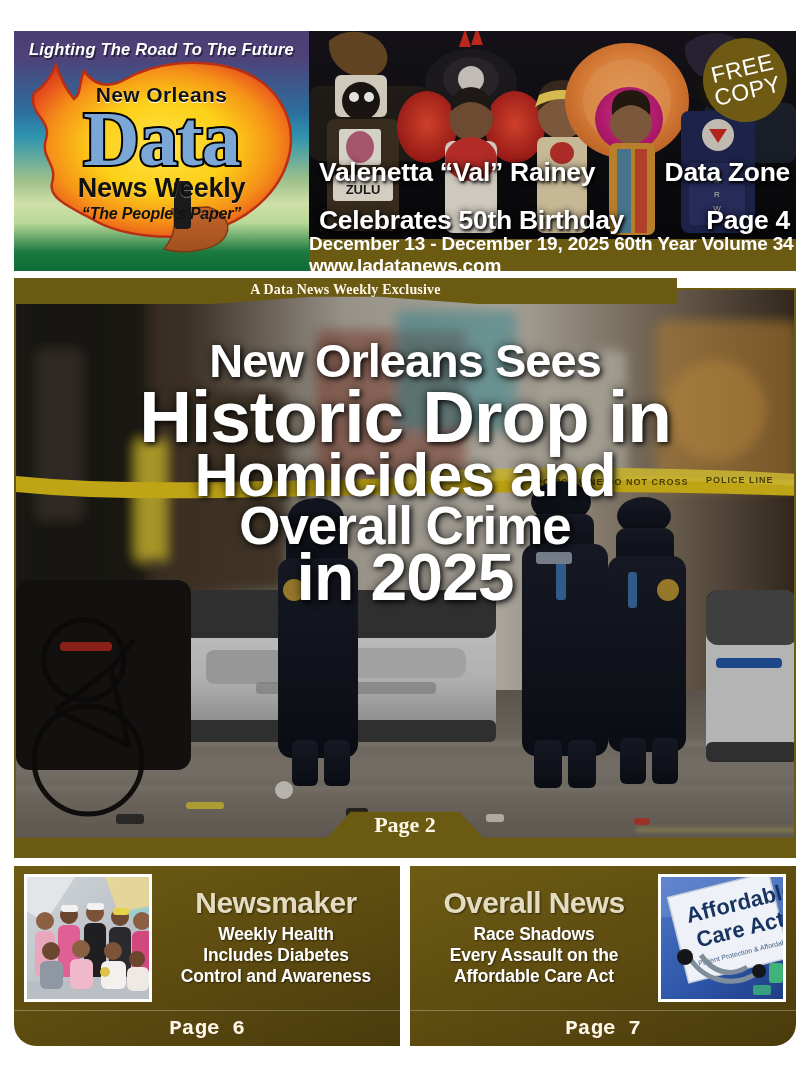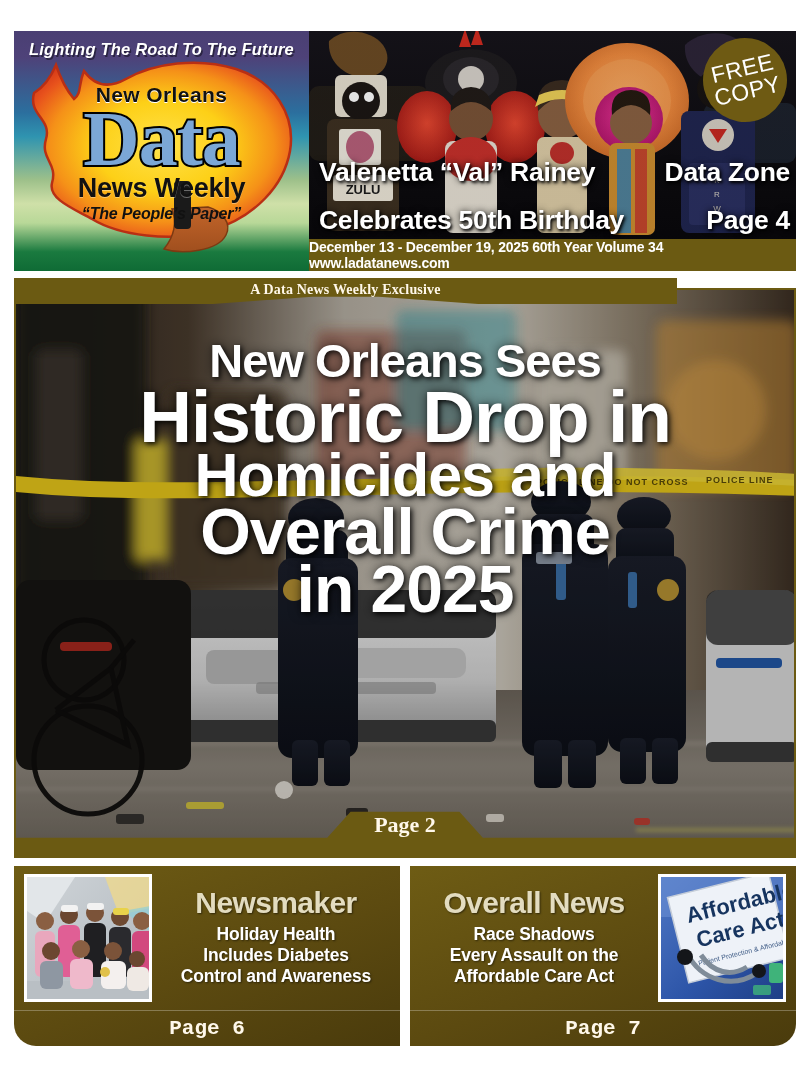--- a/index.html
+++ b/index.html
@@ -116,21 +116,21 @@
     letter-spacing:-.3px;
     text-shadow:1.5px 1.5px 3px rgba(0,0,0,.95), 0 0 7px rgba(0,0,0,.85);
     white-space:nowrap;
     margin-top:20px;
   }
   .dateline{
     position:absolute; left:0; bottom:0; width:100%;
     height:32px; background:#6b5a12;
     color:#ffffff;
     display:flex; align-items:center; justify-content:center;
-    font-size:14px; font-weight:bold;
+    font-size:19px; font-weight:bold;
     letter-spacing:-.2px;
     z-index:16;
   }
 
   
   .excl-wrap{
     position:absolute; left:14px; top:278px;
     width:663px; height:26px;
     z-index:30;
   }
@@ -162,21 +162,21 @@
     position:absolute; left:0; top:48px; width:100%;
     text-align:center; z-index:12;
     color:#ffffff; font-weight:bold;
     text-shadow:2px 2px 5px rgba(0,0,0,.8), 0 0 12px rgba(0,0,0,.6);
     line-height:.97;
     letter-spacing:-1px;
   }
   .hl-1{ font-size:47px; }
   .hl-2{ font-size:73px; margin-top:-2px;}
   .hl-3{ font-size:61px; margin-top:-6px;}
-  .hl-4{ font-size:65px; margin-top:-6px;}
+  .hl-4{ font-size:53px; margin-top:-6px;}
   .hl-5{ font-size:66px; margin-top:-6px;}
 
   .page2-wrap{
     position:absolute; left:0; bottom:0; width:100%; height:48px; z-index:14;
   }
   .page2-bar{
     position:absolute; inset:0;
     background:#6b5a12;
     clip-path: polygon(0 62%, 40% 62%, 43% 8%, 57% 8%, 60% 62%, 100% 62%, 100% 100%, 0 100%);
   }
@@ -583,21 +583,21 @@
               <rect x="74" y="84" width="25" height="28" rx="6" fill="#f4f0ee"></rect>
               <circle cx="110" cy="82" r="8" fill="#6b4730"></circle>
               <rect x="100" y="90" width="22" height="24" rx="6" fill="#efe9e4"></rect>
             </g>
             <circle cx="78" cy="95" r="5" fill="#e0c14a"></circle>
           </svg>
         </div>
         <div class="t-text">
           <div class="t-kicker">Newsmaker</div>
           <div class="t-sub">
-            <div>Holiday Health</div>
+            <div>Weekly Health</div>
             <div>Includes Diabetes</div>
             <div>Control and Awareness</div>
           </div>
         </div>
       </div>
       <div class="t-foot">Page 6</div>
     </div>
 
     <div class="teaser right">
       <div class="t-body">

